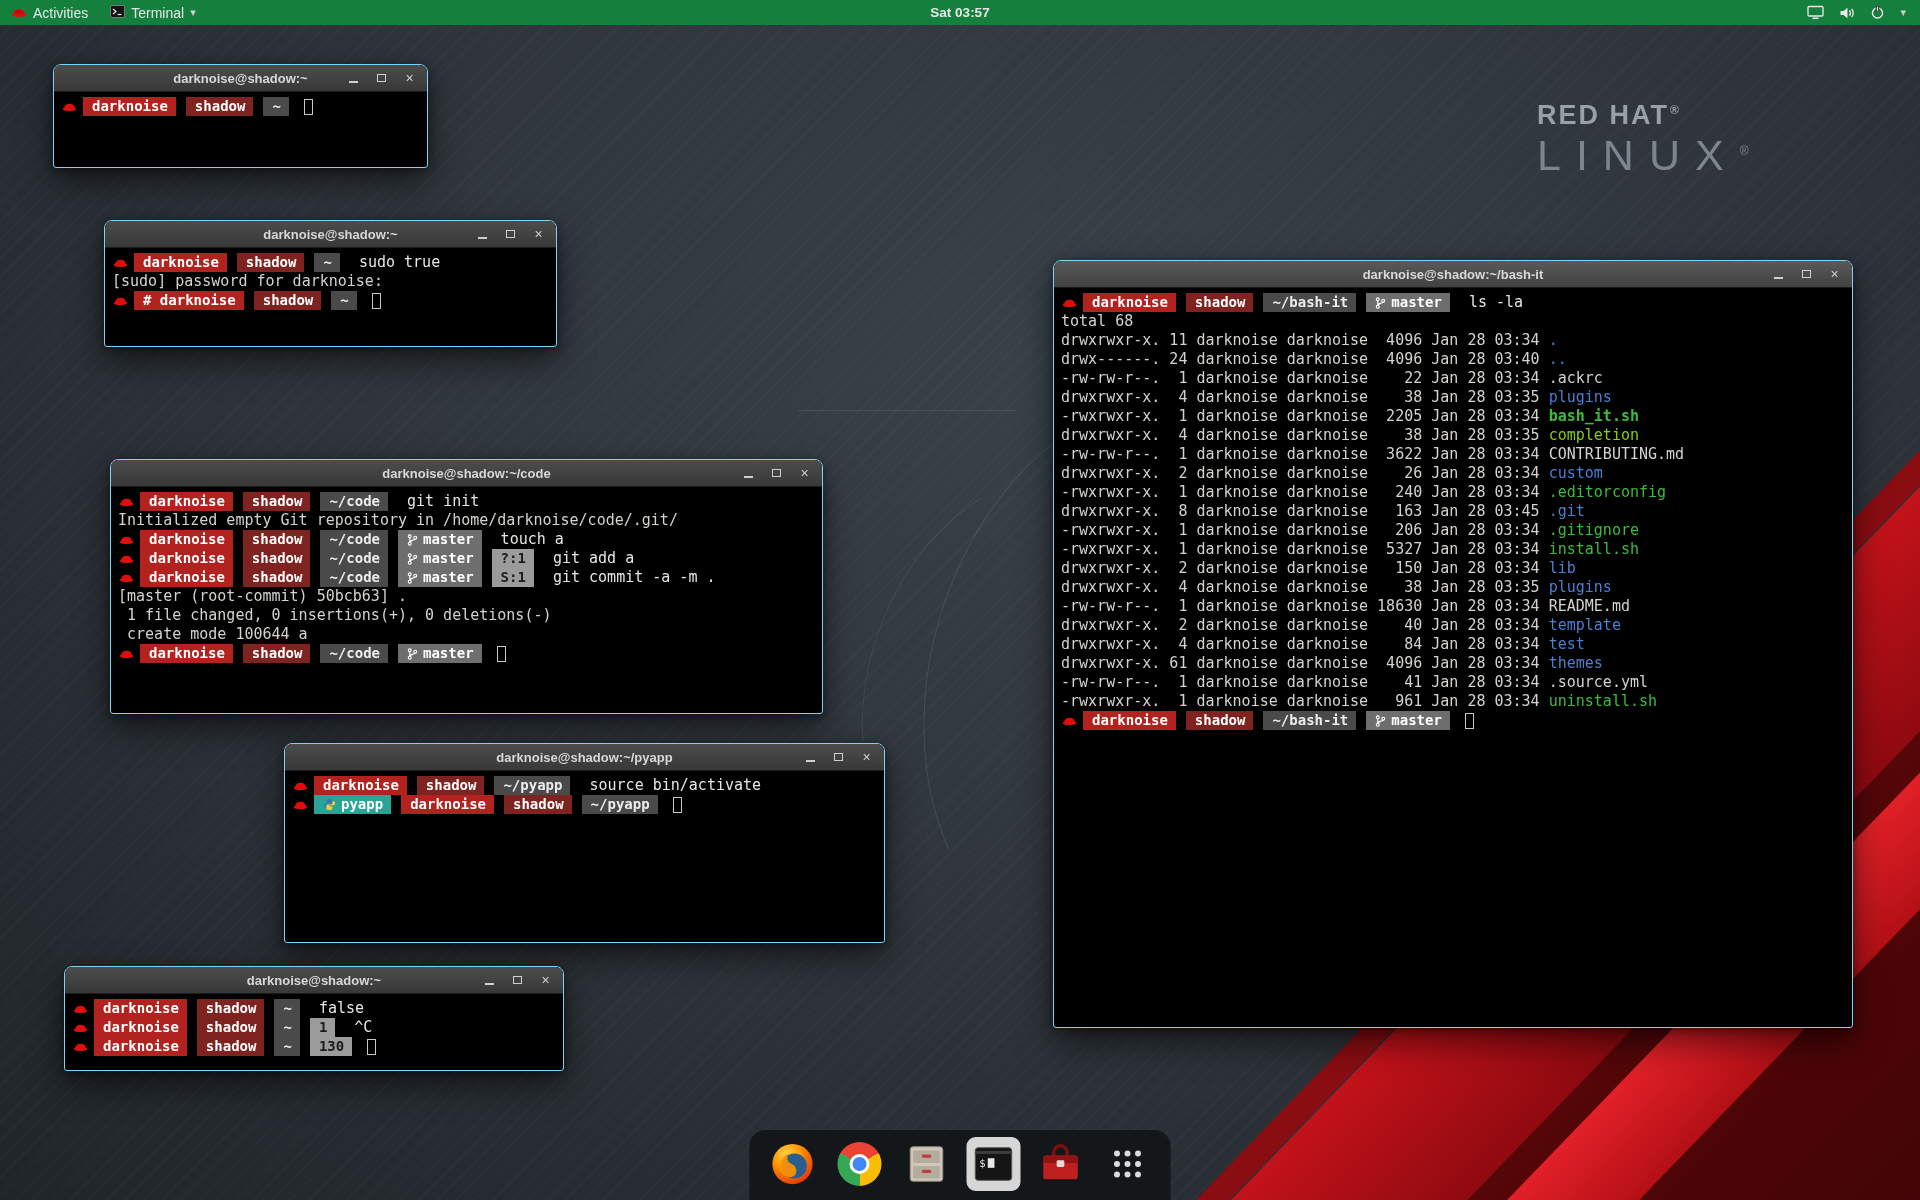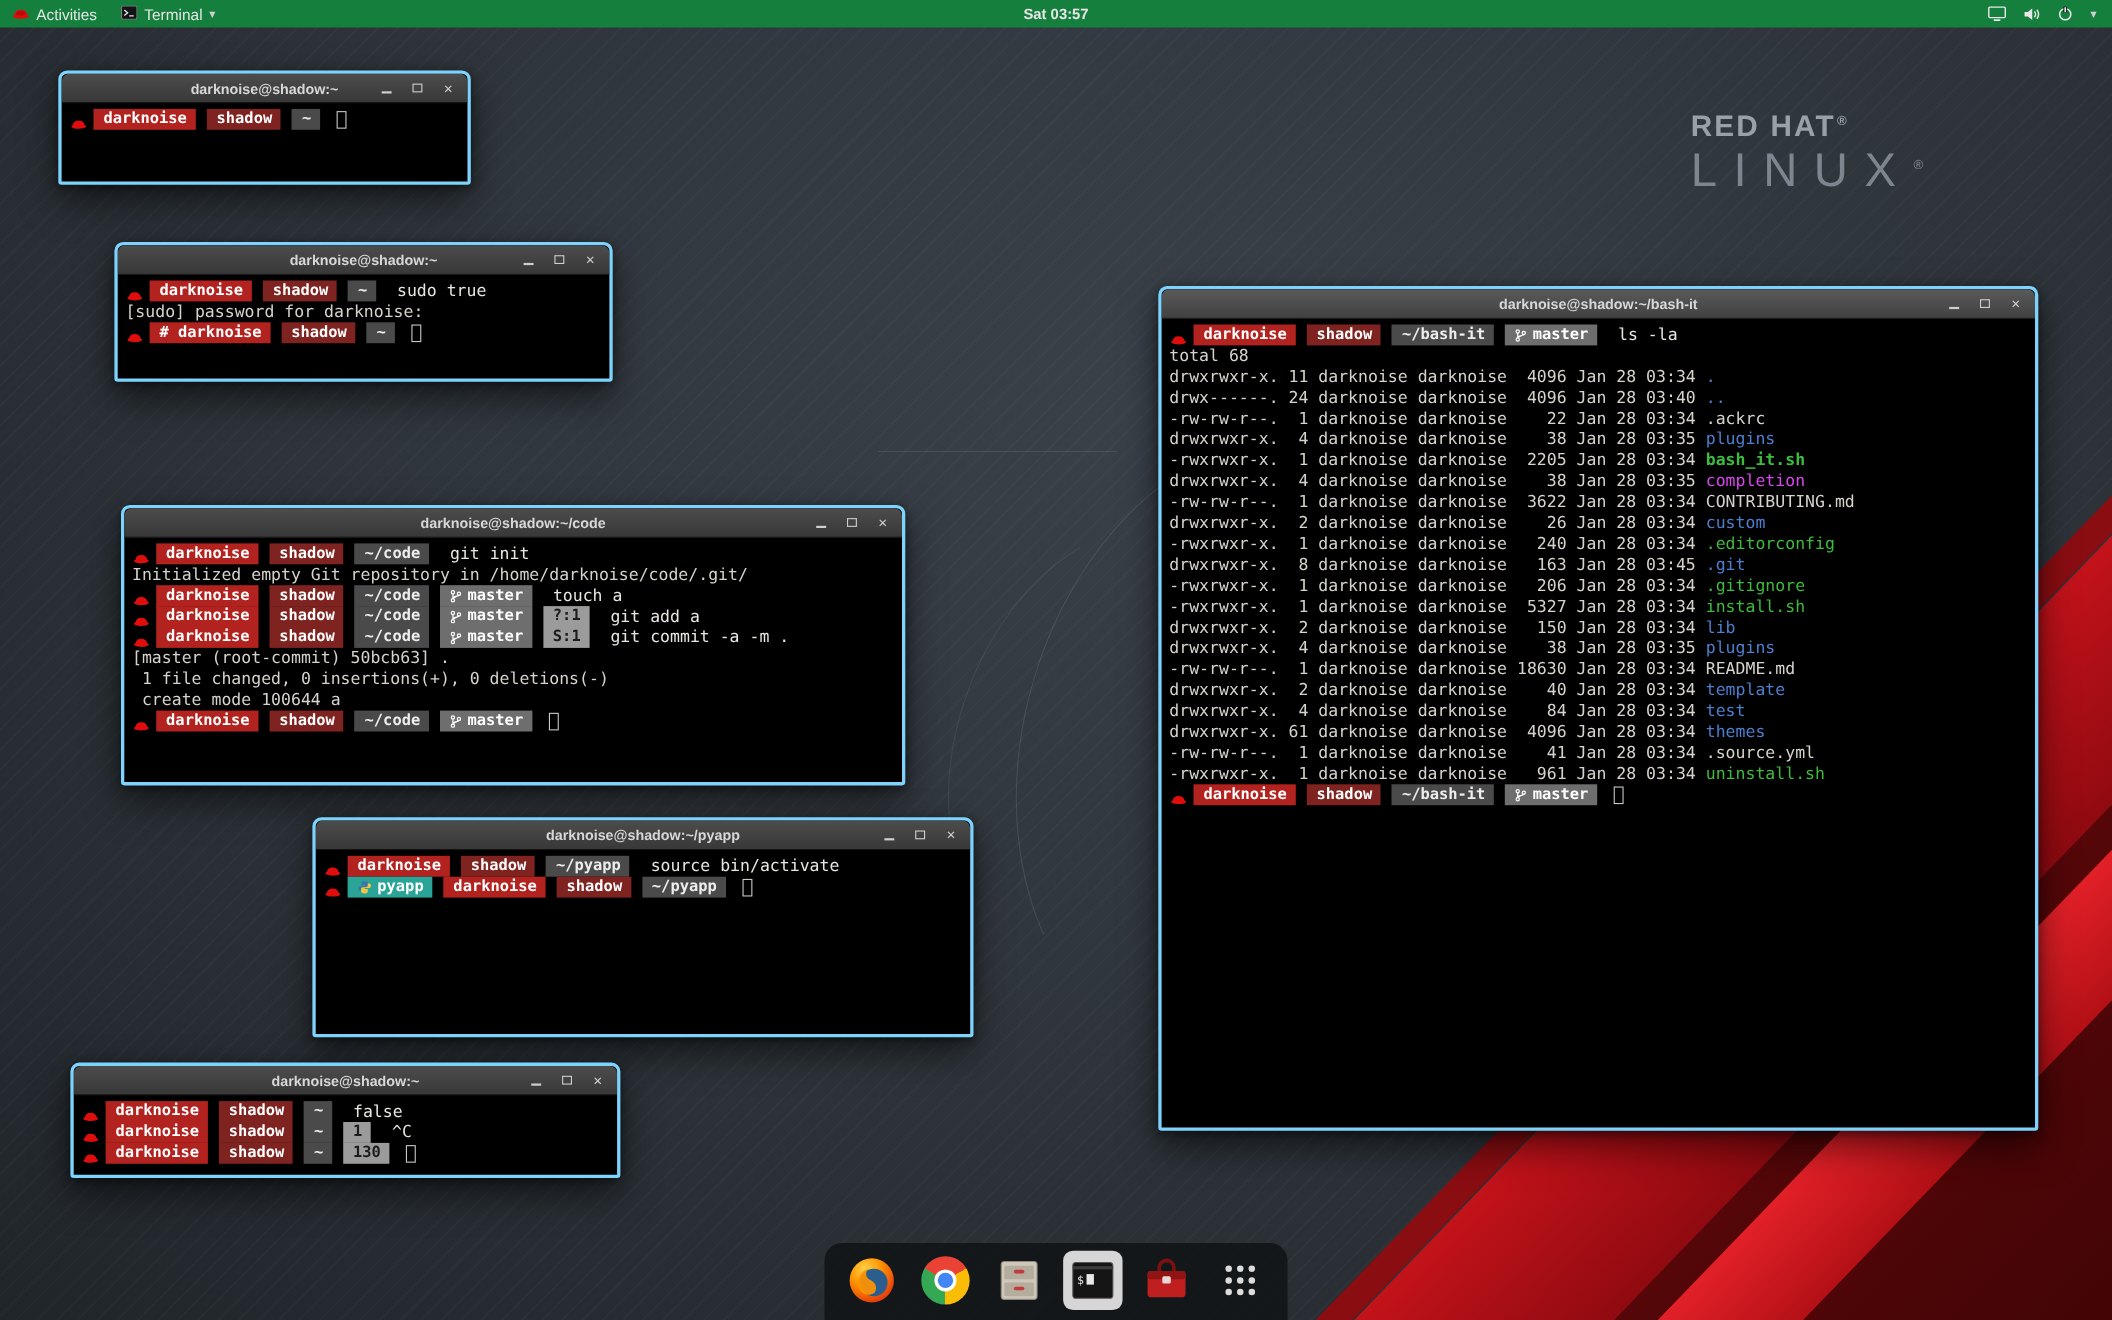--- a/index.html
+++ b/index.html
@@ -27,31 +27,31 @@
   .caret{font-size:11px;color:#cfcfcf}
 
   
   .brand{position:absolute;left:1537px;top:102px;z-index:3;user-select:none;line-height:1}
   .brand-l1{font-size:27px;font-weight:bold;letter-spacing:2px;color:#99a0a8}
   .brand-l2{font-size:43px;letter-spacing:2.5px;color:#7d858e;margin-top:7px}
   .brand-l3{font-size:43px;letter-spacing:15px;color:#7d858e;margin-top:5px}
   .reg{font-size:12px;vertical-align:super;margin-left:1px}
 
   
-  .term-window{position:absolute;background:#000;border:3px solid #7dd3fc;border-radius:8px 8px 3px 3px;box-shadow:0 14px 34px rgba(0,0,0,.55),0 2px 8px rgba(0,0,0,.4);z-index:10}
+  .term-window{position:absolute;background:#000;border:1px solid #7dd3fc;border-radius:8px 8px 3px 3px;box-shadow:0 14px 34px rgba(0,0,0,.55),0 2px 8px rgba(0,0,0,.4);z-index:10}
   .tbar{height:27px;background:linear-gradient(#4c4c4c,#383838);border-bottom:1px solid #1c1c1c;border-radius:7px 7px 0 0;display:flex;align-items:center;position:relative;cursor:default}
   .focused .tbar{background:linear-gradient(#5a5a5a,#414141)}
   .ttitle{position:absolute;left:0;right:0;text-align:center;font-size:13px;color:#d8d8d8;font-weight:bold;pointer-events:none}
   .wbtns{margin-left:auto;display:flex;align-items:center;gap:13px;padding-right:10px;z-index:1}
   .wbtn{width:15px;height:15px;display:flex;align-items:center;justify-content:center;cursor:pointer}
   .ic-min{width:9px;height:2px;background:#cfcfcf;margin-top:8px}
   .ic-max{width:9px;height:8px;border:1.5px solid #cfcfcf}
   .ic-close{font-size:14px;line-height:1;color:#cfcfcf}
   .term-body{padding:5px 7px;font-family:"DejaVu Sans Mono","Liberation Mono",monospace;font-size:15px;line-height:19px;cursor:text}
-  .tline{display:flex;align-items:flex-end;height:19px}
+  .tline{display:flex;align-items:center;height:19px}
   .trun,.cmdtext{white-space:pre;align-self:center}
   .cmdtext{color:#e8e6e1}
   .seg{display:flex;align-items:center;padding:0 8px 0 9px;font-weight:bold;white-space:pre;font-size:14px}
   .seg-ic{display:flex;margin-right:5px}
   .pl-arrow{position:relative;width:10px;flex:0 0 10px}
   .pl-tri{position:absolute;inset:0;clip-path:polygon(0 0,100% 50%,0 100%)}
   .hat{display:flex;align-items:center;margin:0 6px 0 1px}
   .cursor{width:9px;height:16px;border:1px solid #c8c8c8;align-self:center;margin-left:5px}
 
   
@@ -624,21 +624,21 @@
       <div class="tline">
         <span class="trun" style="color: rgb(214, 211, 205);">drwxrwxr-x.  4 darknoise darknoise    38 Jan 28 03:35 </span>
         <span class="trun" style="color: rgb(77, 127, 208);">plugins</span>
       </div>
       <div class="tline">
         <span class="trun" style="color: rgb(214, 211, 205);">-rwxrwxr-x.  1 darknoise darknoise  2205 Jan 28 03:34 </span>
         <span class="trun" style="color: rgb(61, 187, 61); font-weight: bold;">bash_it.sh</span>
       </div>
       <div class="tline">
         <span class="trun" style="color: rgb(214, 211, 205);">drwxrwxr-x.  4 darknoise darknoise    38 Jan 28 03:35 </span>
-        <span class="trun" style="color: #d946ef;">completion</span>
+        <span class="trun" style="color: #84cc16;">completion</span>
       </div>
       <div class="tline">
         <span class="trun" style="color: rgb(214, 211, 205);">-rw-rw-r--.  1 darknoise darknoise  3622 Jan 28 03:34 </span>
         <span class="trun" style="color: rgb(214, 211, 205);">CONTRIBUTING.md</span>
       </div>
       <div class="tline">
         <span class="trun" style="color: rgb(214, 211, 205);">drwxrwxr-x.  2 darknoise darknoise    26 Jan 28 03:34 </span>
         <span class="trun" style="color: rgb(77, 127, 208);">custom</span>
       </div>
       <div class="tline">

